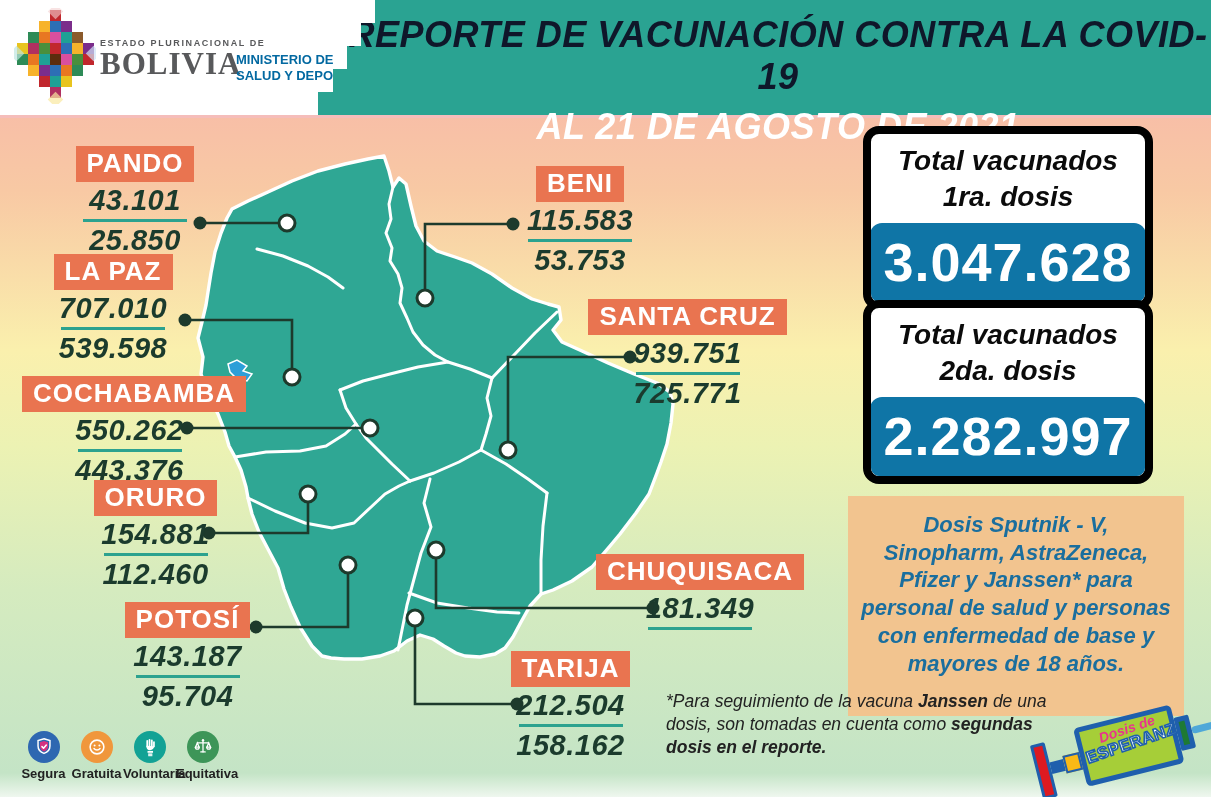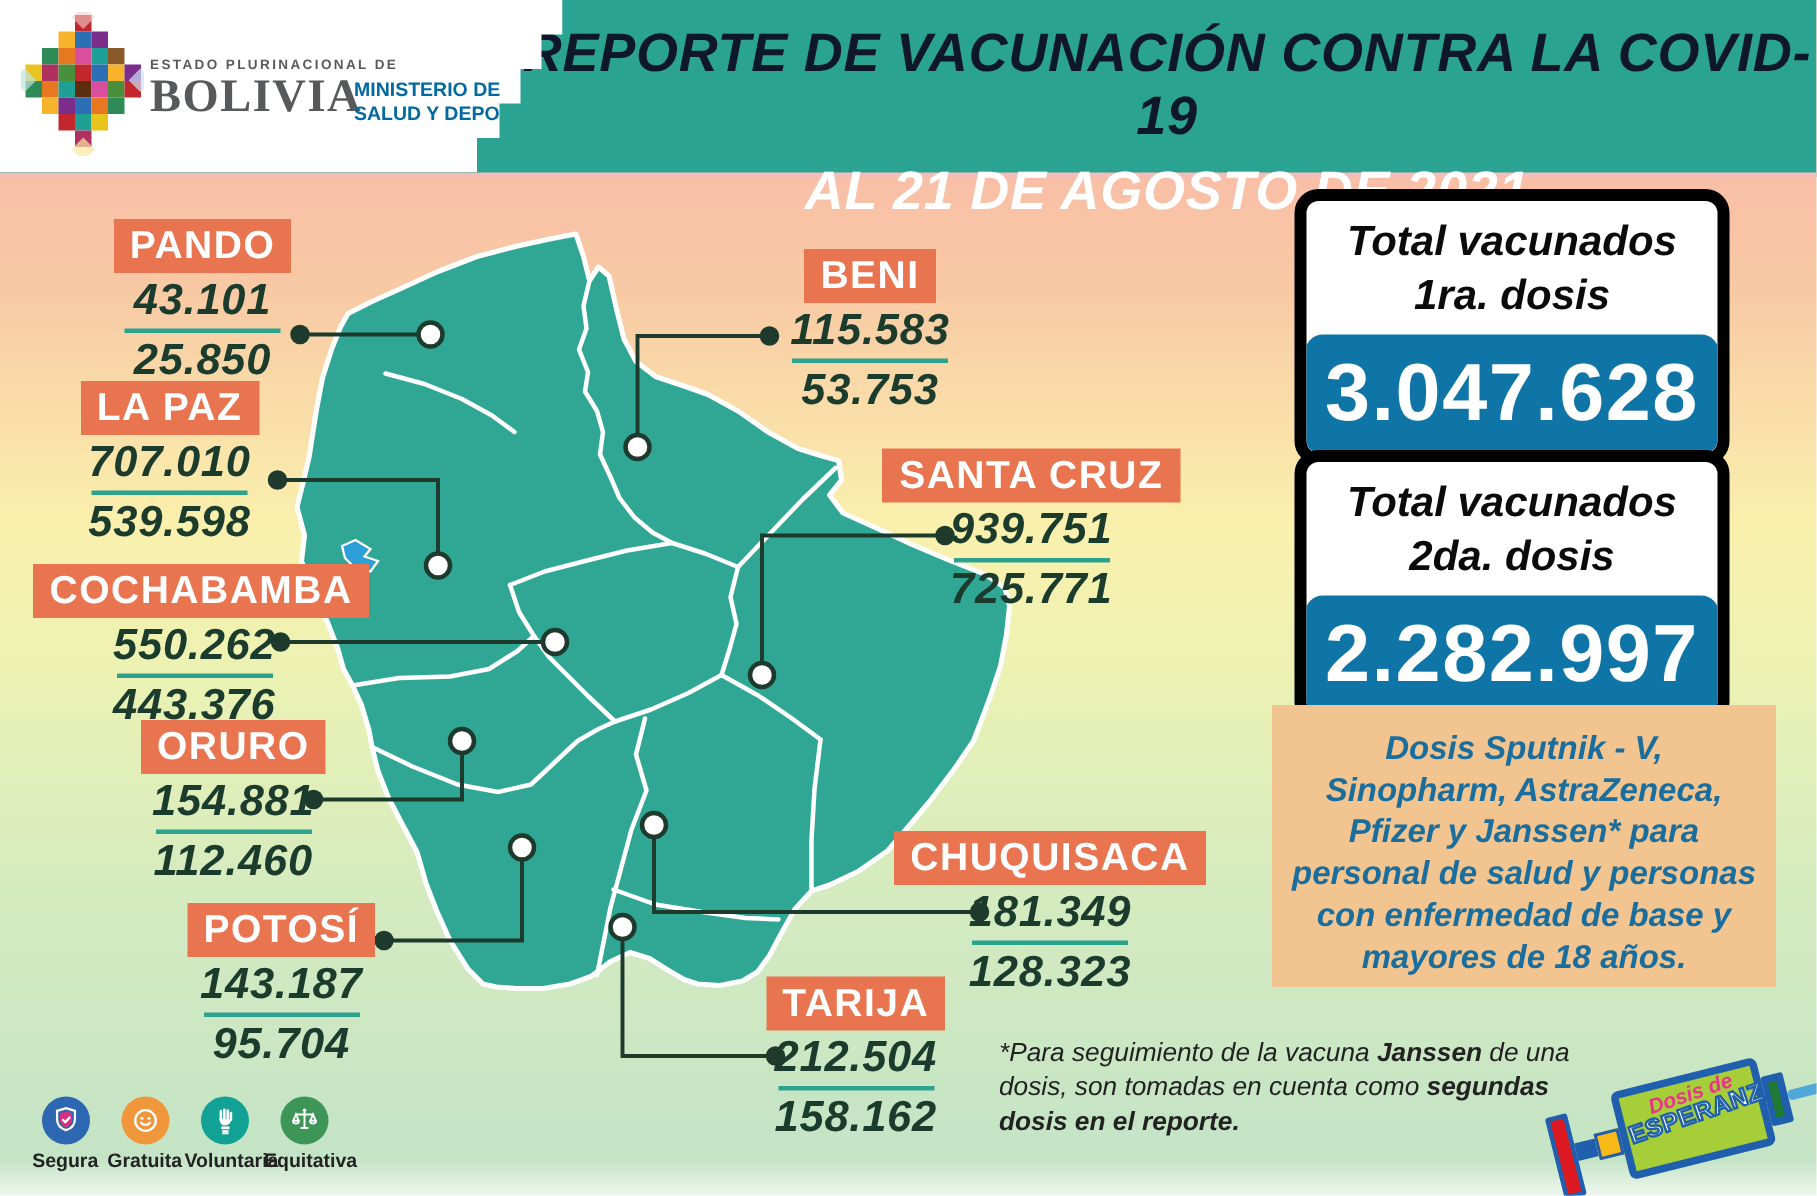--- a/index.html
+++ b/index.html
@@ -37,21 +37,21 @@
 
   
   .card { position:absolute; left:863px; width:290px; background:#ffffff;
     border:8px solid #000000; border-radius:16px; overflow:hidden; }
   .card-title { text-align:center; color:#0b0b0b; font-weight:800; font-style:italic;
     font-size:28px; line-height:1.3; padding:9px 4px 7px; }
   .card-value { background:#0F75A6; border-radius:12px; margin:0 -1px -1px;
     color:#ffffff; font-weight:800; font-size:54px; text-align:center; line-height:78px; height:80px; letter-spacing:1px; }
 
   
-  .info-box { position:absolute; left:848px; top:470px; width:336px; height:188px;
+  .info-box { position:absolute; left:848px; top:496px; width:336px; height:220px;
     background:#F2C48F; color:#1A6E9E; font-style:italic; font-weight:700;
     font-size:22px; line-height:1.26; text-align:center; padding:15px 6px; }
 
   
   .footnote { position:absolute; left:666px; top:690px; width:392px;
     font-style:italic; font-size:17.5px; color:#222; line-height:1.32; }
   .footnote b { font-weight:700; }
 
   
   .principles { position:absolute; left:17px; top:731px; display:flex; }
@@ -251,21 +251,20 @@
   <div class="dept" style="left:575px;top:299px;width:225px">
     <span class="pill">SANTA CRUZ</span>
     <div class="n1">939.751</div>
     <div class="rule"></div>
     <div class="n2">725.771</div>
   </div>
   <div class="dept" style="left:590px;top:554px;width:220px">
     <span class="pill">CHUQUISACA</span>
     <div class="n1">181.349</div>
     <div class="rule"></div>
-    <div class="n2">128.323</div>
   </div>
   <div class="dept" style="left:498px;top:651px;width:145px">
     <span class="pill">TARIJA</span>
     <div class="n1">212.504</div>
     <div class="rule"></div>
     <div class="n2">158.162</div>
   </div>
 
   <div class="card" style="top:126px">
     <div class="card-title">

